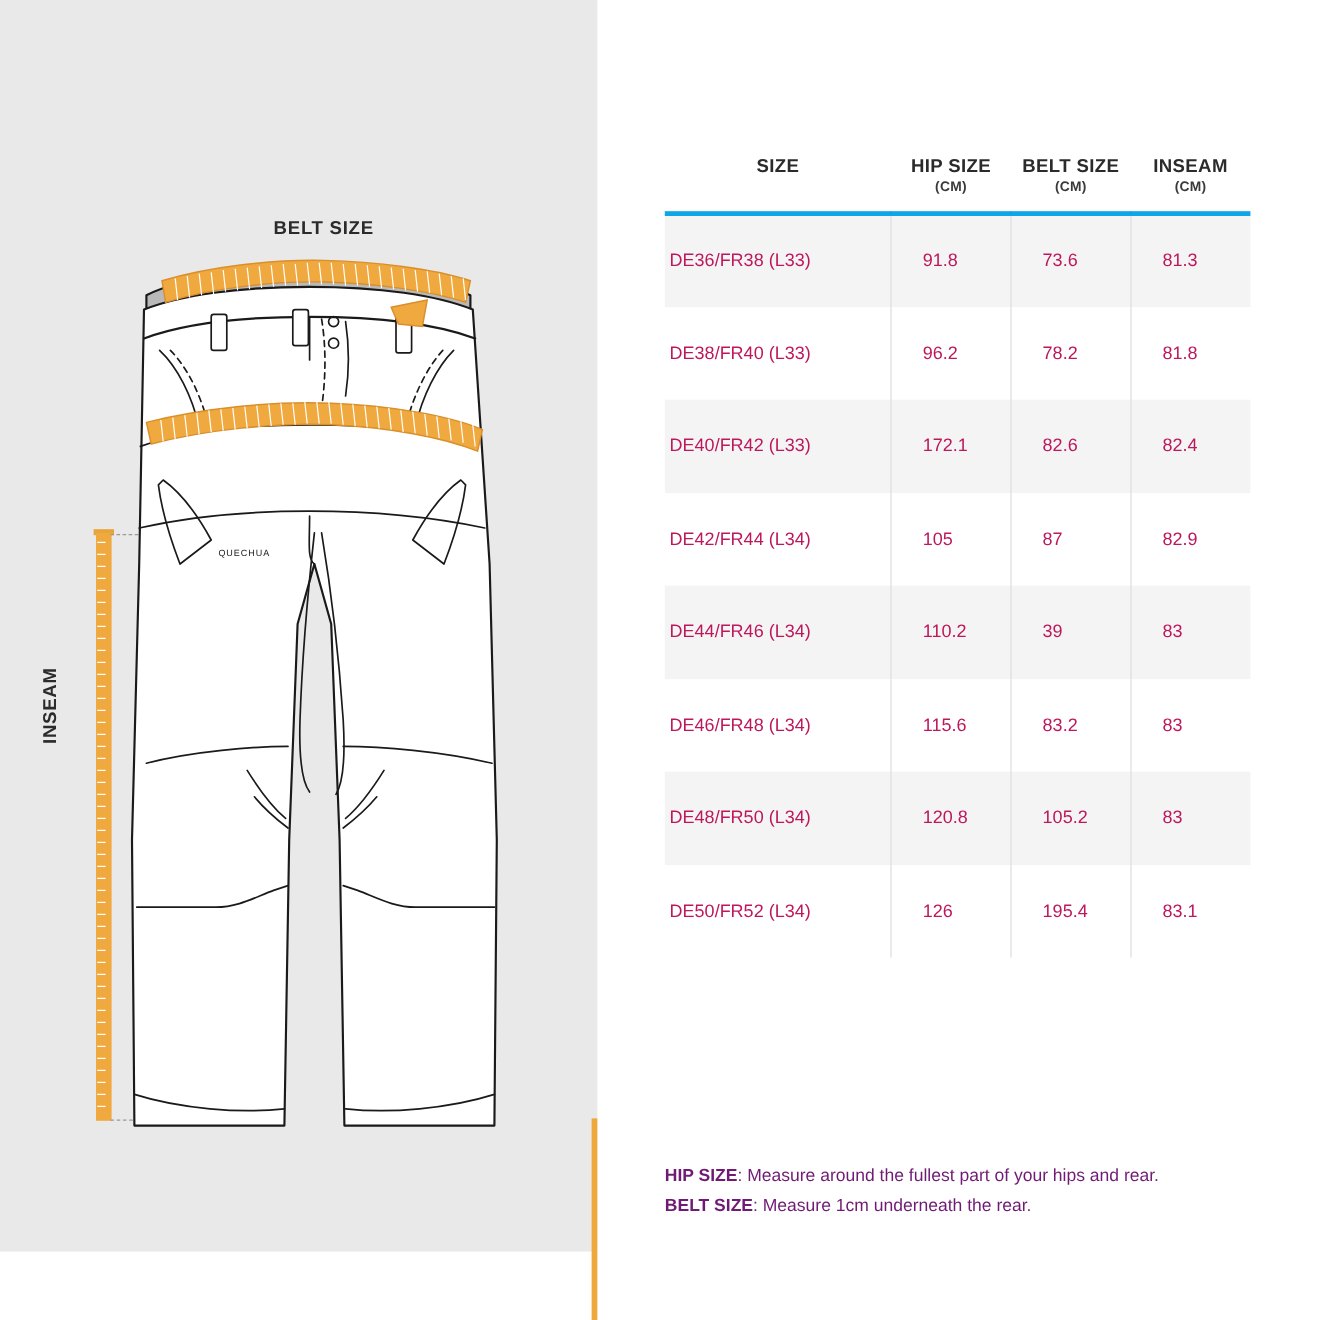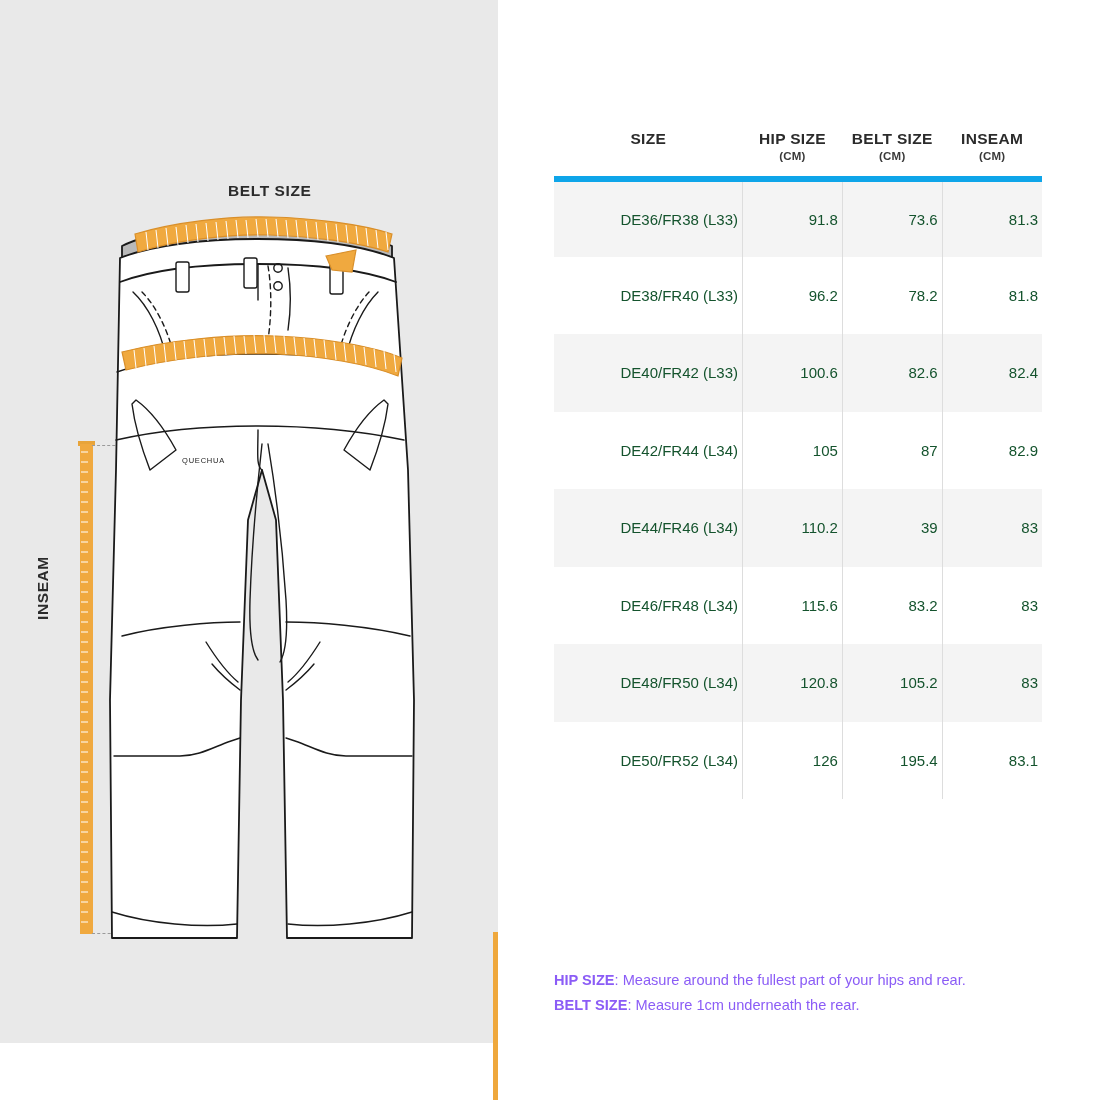--- a/index.html
+++ b/index.html
@@ -95,43 +95,43 @@
     vertical-align: top;
   }
   #size-table th .unit {
     display: block;
     font-size: 11.5px;
     font-weight: bold;
     color: #3a3a3a;
     margin-top: 2px;
     letter-spacing: .2px;
   }
-  #size-table thead tr { border-bottom: 6px solid #0ea5e9; }
+  #size-table thead tr { border-bottom: 4px solid #0ea5e9; }
   #size-table td {
     font-size: 15px;
-    color: #14532d;
-    text-align: right;
+    color: #be185d;
+    text-align: left;
     height: 77.5px;
     padding: 0 4px;
   }
   #size-table td.size-cell { width: 187px; }
   #size-table td.num-cell { width: 99px; padding-left: 26px; }
   #size-table th.size-head { width: 187px; }
   #size-table th.num-head { width: 99px; }
   #size-table tbody tr.alt td { background: #f4f4f4; }
   
   #size-table td.sep-left { border-left: 1px solid #dddddd; }
 
   #notes {
     position: absolute;
     left: 56px;
     top: 968px;
     width: 520px;
     font-size: 14.6px;
-    color: #8b5cf6;
+    color: #701a75;
     line-height: 1.72;
   }
   #notes b { font-weight: bold; }
 </style>
 </head>
 <body>
 
 <div id="page">
 
   <div id="left-panel">
@@ -298,21 +298,21 @@
           <td class="num-cell sep-left">81.3</td>
         </tr>
         <tr>
           <td class="size-cell">DE38/FR40 (L33)</td>
           <td class="num-cell sep-left">96.2</td>
           <td class="num-cell sep-left">78.2</td>
           <td class="num-cell sep-left">81.8</td>
         </tr>
         <tr class="alt">
           <td class="size-cell">DE40/FR42 (L33)</td>
-          <td class="num-cell sep-left">100.6</td>
+          <td class="num-cell sep-left">172.1</td>
           <td class="num-cell sep-left">82.6</td>
           <td class="num-cell sep-left">82.4</td>
         </tr>
         <tr>
           <td class="size-cell">DE42/FR44 (L34)</td>
           <td class="num-cell sep-left">105</td>
           <td class="num-cell sep-left">87</td>
           <td class="num-cell sep-left">82.9</td>
         </tr>
         <tr class="alt">

